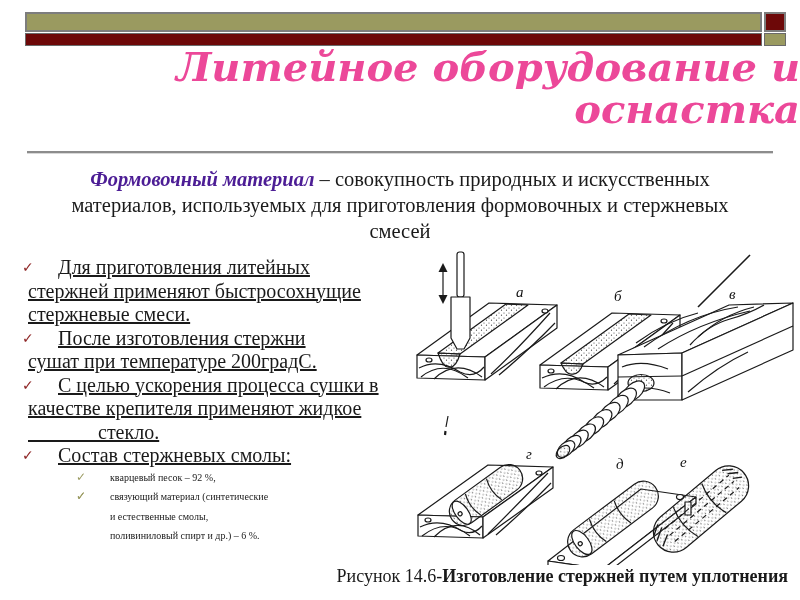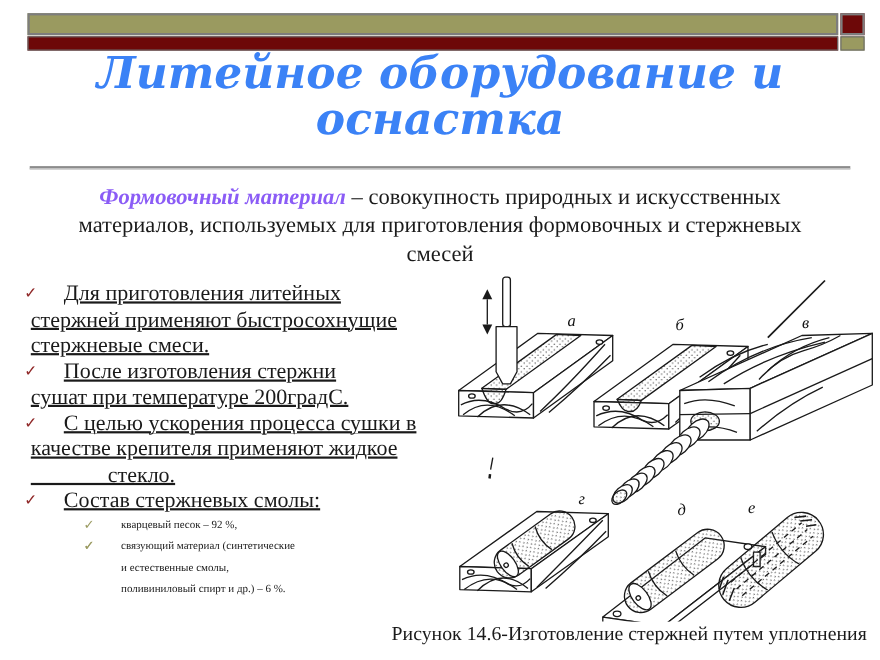--- a/index.html
+++ b/index.html
@@ -3,45 +3,45 @@
 <meta charset="utf-8">
 <style>
   html,body{margin:0;padding:0;}
   body{width:800px;height:600px;background:#ffffff;overflow:hidden;position:relative;
        font-family:"Liberation Serif","DejaVu Serif",serif;color:#1a1a1a;}
   .bar{position:absolute;box-sizing:border-box;}
   .bar-olive{left:25px;top:12px;width:737px;height:20px;background:#9a9a60;border:2px solid #7d7d7d;}
   .bar-red{left:25px;top:33px;width:737px;height:13px;background:#6d0808;border:1px solid #6a6a6a;}
   .sq-red{left:764px;top:12px;width:22px;height:20px;background:#6d0808;border:2px solid #7d7d7d;}
   .sq-olive{left:764px;top:33px;width:22px;height:13px;background:#9a9a60;border:1px solid #6a6a6a;}
-  .title{position:absolute;top:46px;left:0;right:0;text-align:center;
+  .title{position:absolute;top:46px;left:0;right:0;text-align:right;
          font-family:"DejaVu Serif","Liberation Serif",serif;
          font-weight:bold;font-style:italic;font-size:40px;line-height:42px;
-         color:#3b82f6;white-space:pre-line;}
+         color:#ec4899;white-space:pre-line;}
   .rule{position:absolute;left:27px;top:151px;width:746px;height:2px;background:#8c8c8c;
         border-bottom:1px solid #d8d8d8;}
   .subtitle{position:absolute;top:166px;left:50%;transform:translateX(-50%);
             width:700px;text-align:center;font-size:20.5px;line-height:26px;}
-  .subtitle .term{font-weight:bold;font-style:italic;color:#8b5cf6;}
+  .subtitle .term{font-weight:bold;font-style:italic;color:#4c1d95;}
   .leftcol{position:absolute;left:0;top:256px;width:402px;}
   .bi{position:relative;}
   .chk{position:absolute;font-family:"DejaVu Sans","Liberation Sans",sans-serif;}
   .bi .chk{left:22px;top:3px;font-size:14px;color:#8f2727;}
   .bi .bt{margin-left:28px;text-indent:30px;white-space:pre-line;
           font-size:20px;line-height:23.5px;text-decoration:underline;}
   .si{position:relative;}
   .si .chk{left:76px;top:2px;font-size:12px;color:#9b9b62;}
   .si .bt{margin-left:110px;white-space:pre-line;font-size:10px;line-height:19.5px;}
   .figure{position:absolute;left:398px;top:247px;width:399px;height:318px;}
   .figure svg{position:absolute;left:0;top:0;}
   .fig-label{position:absolute;font-style:italic;font-size:15px;color:#111;line-height:15px;}
   .lbl-a{left:118px;top:38px;} .lbl-b{left:216px;top:42px;} .lbl-v{left:331px;top:40px;}
   .lbl-g{left:128px;top:200px;} .lbl-d{left:218px;top:210px;} .lbl-e{left:282px;top:208px;}
   .caption{position:absolute;top:566px;right:12px;font-size:18px;white-space:nowrap;}
-  .caption b{font-weight:normal;}
+  .caption b{font-weight:bold;}
 </style>
 </head>
 <body>
 
 <div class="bar bar-olive"></div>
 <div class="bar bar-red"></div>
 <div class="bar sq-red"></div>
 <div class="bar sq-olive"></div>
 
 <div class="title">Литейное оборудование и

